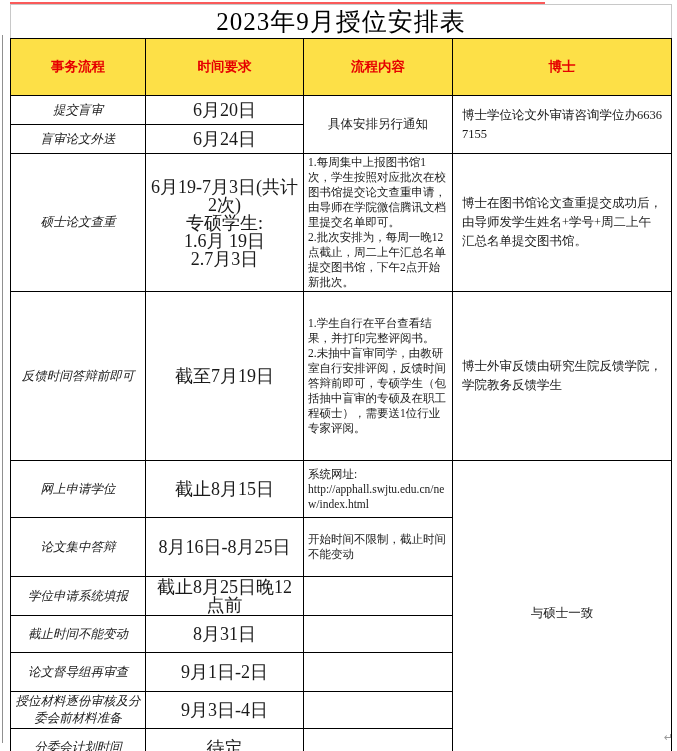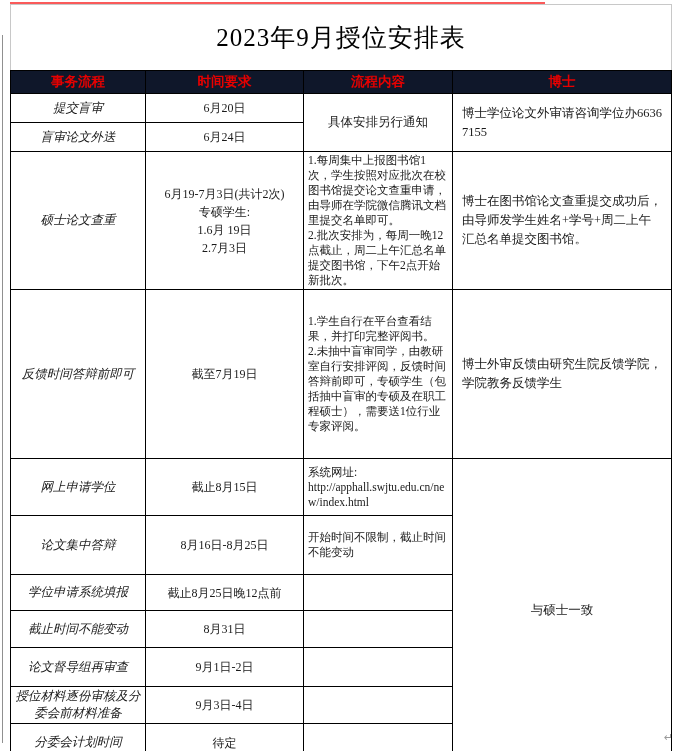--- a/index.html
+++ b/index.html
@@ -12,28 +12,28 @@
   .topline { position:absolute; left:10px; top:2px; width:535px; height:2px; background:#fa5a5a; }
   .leftline { position:absolute; left:2px; top:35px; width:1px; height:708px; background:#909090; }
   table.sched {
     position:absolute; left:10px; top:4px; width:661px;
     border-collapse:collapse; table-layout:fixed;
   }
   td, th { border:1px solid #000; vertical-align:middle; overflow:hidden; }
   td.title-cell {
     border:1px solid #c8c8c8; border-bottom:1px solid #000;
     text-align:center; font-size:25px; font-weight:normal; color:#000;
-    padding:16px; letter-spacing:1px;
+    padding:0; letter-spacing:1px;
   }
   th {
-    background:#0f172a; color:#e60000; font-weight:bold;
-    font-size:13.5px; text-align:center; padding:2px;
+    background:#fde047; color:#e60000; font-weight:bold;
+    font-size:13.5px; text-align:center; padding:19px;
   }
   td.c1 { text-align:center; font-size:12.5px; padding:1px 2px; line-height:17px;font-style:italic; }
-  td.c2 { text-align:center; font-size:12px; padding:1px 3px; line-height:18px; white-space:pre-line; }
+  td.c2 { text-align:center; font-size:18px; padding:1px 3px; line-height:18px; white-space:pre-line; }
   td.c3 { text-align:left; font-size:11.5px; padding:0 4px; line-height:15px; white-space:pre-line; word-break:break-all; }
   td.c3.mid { text-align:center; font-size:12.5px; line-height:17px; }
   td.c4 { text-align:left; font-size:12.5px; padding:2px 9px; line-height:19px; word-break:break-all; }
   td.c4.mid { text-align:center; }
   .retmark {
     position:absolute; left:664px; top:731px; color:#9a9a9a;
     font-size:11px; font-family:"DejaVu Sans",sans-serif;
   }
 </style>
 </head>

